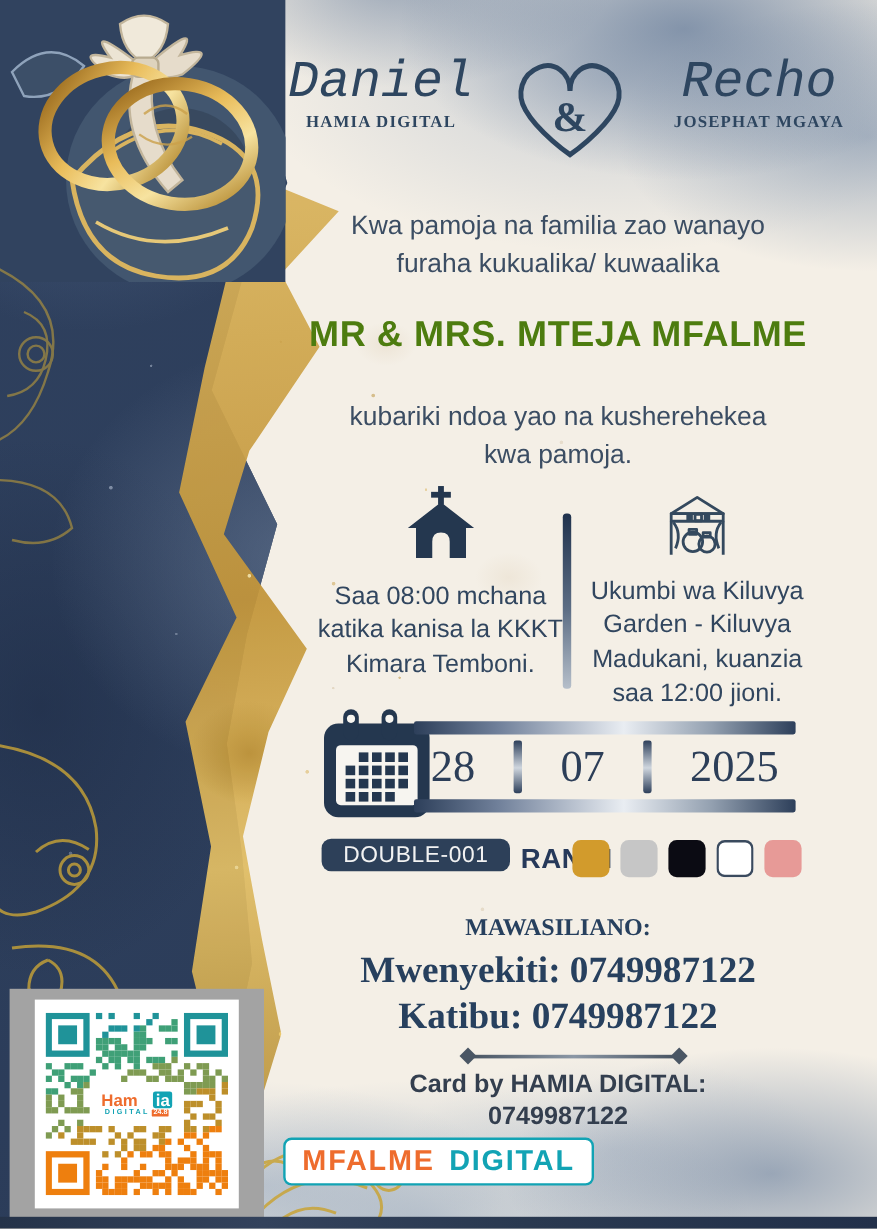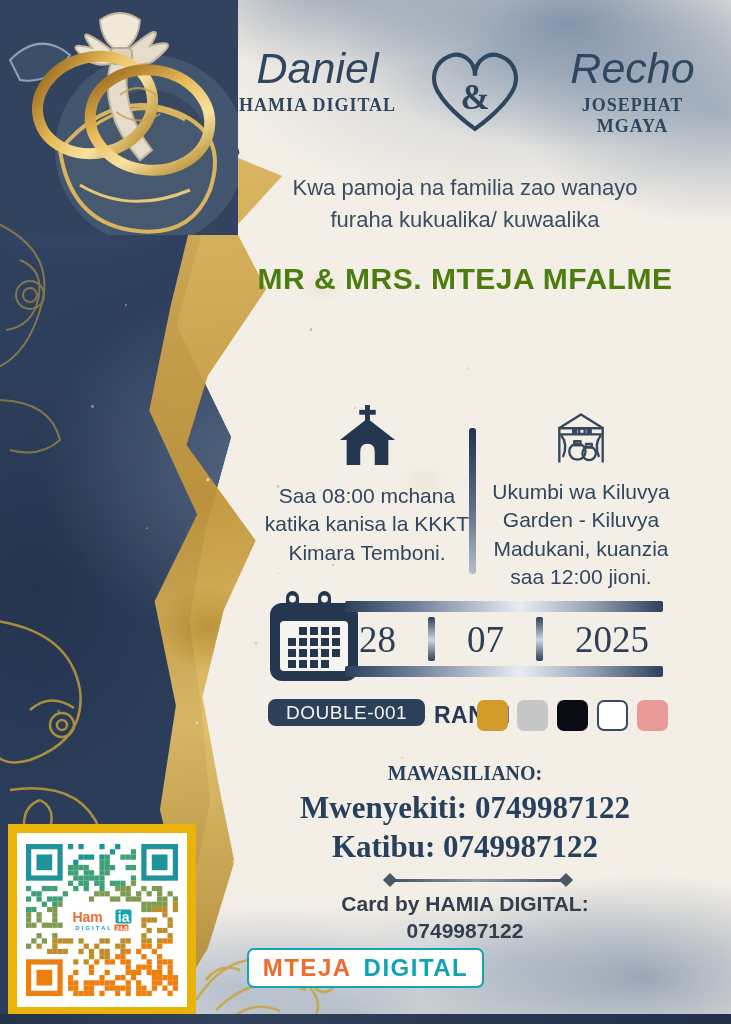--- a/index.html
+++ b/index.html
@@ -62,22 +62,22 @@
       radial-gradient(3px 3px at 40% 44%, #caa04a 40%, transparent 60%),
       radial-gradient(2px 2px at 65% 58%, #b98e34 40%, transparent 60%),
       radial-gradient(3px 3px at 30% 72%, #d9b055 40%, transparent 60%),
       radial-gradient(2px 2px at 70% 86%, #caa04a 40%, transparent 60%);}
   .bottom-bar{left:0;top:1014px;width:731px;height:10px;
     background:linear-gradient(90deg,#253349,#33425c 30%,#2a3950 60%,#22304a);}
 
   
   .names{left:230px;top:46px;width:490px;display:flex;justify-content:space-between;align-items:flex-start;}
   .name-block{width:175px;text-align:center;color:#2e4660;}
-  .script-name{font-family:Liberation Sans, sans-serif;font-style:italic;font-size:43px;line-height:1.05;}
-  .sub-name{font-family:"Liberation Serif",serif;font-weight:bold;font-size:18px;letter-spacing:1px;margin-top:4px;}
+  .script-name{font-family:Liberation Mono, monospace;font-style:italic;font-size:43px;line-height:1.05;}
+  .sub-name{font-family:"Liberation Serif",serif;font-weight:bold;font-size:14px;letter-spacing:1px;margin-top:4px;}
   .heart-wrap{width:118px;height:104px;position:relative;flex:0 0 auto;margin-top:2px;}
   .heart-amp{position:absolute;left:0;top:30px;width:100%;text-align:center;
     font-family:"Liberation Serif",serif;font-weight:bold;font-size:35px;color:#2e4660;}
 
   .center-text{color:#3b4d63;text-align:center;}
   .intro{left:230px;top:172px;width:470px;font-size:22px;line-height:1.45;}
   .honorees{left:200px;top:262px;width:530px;text-align:center;font-size:30px;font-weight:800;
     color:#4d7c0f;letter-spacing:.5px;}
   .blessing{left:230px;top:331px;width:470px;font-size:22px;line-height:1.45;}
 
@@ -110,21 +110,21 @@
   .div-line{flex:1;height:3px;background:linear-gradient(90deg,#4a5664,#8b97a5 50%,#4a5664);}
 
   .credit{left:230px;top:892px;width:470px;text-align:center;color:#333e4e;font-weight:800;font-size:21px;}
   .credit-phone{left:230px;top:919px;width:470px;text-align:center;color:#333e4e;font-weight:800;font-size:21px;}
   .brandbox{left:0;right:0;top:948px;display:flex;justify-content:center;}
   .brandbox-inner{background:#fff;border:2px solid #12a3b4;border-radius:7px;padding:4px 14px;
     font-size:24px;font-weight:800;letter-spacing:1.5px;display:flex;gap:12px;}
   .brand-hamia{color:#ee6c2d;} .brand-digital{color:#12a3b4;}
 
   
-  .qr-card{left:8px;top:824px;width:188px;height:192px;background:#eab308;padding:0;
+  .qr-card{left:8px;top:824px;width:212px;height:192px;background:#a3a3a3;padding:0;
     display:flex;align-items:center;justify-content:center;}
   .qr-white{background:#fff;width:170px;height:174px;display:flex;align-items:center;justify-content:center;position:relative;}
   .qr-logo{position:absolute;left:50%;top:50%;transform:translate(-50%,-50%);background:#fff;
     border-radius:4px;padding:2px 4px;text-align:center;box-shadow:0 0 0 2px #fff;}
   .qr-logo .l1{font-size:14px;font-weight:800;color:#ee6c2d;line-height:1;display:flex;align-items:center;justify-content:center;}
   .qr-logo .l1 .ia{background:#12a3b4;color:#fff;border-radius:2px;padding:0 2px;margin-left:13px;}
   .qr-logo .l2{font-size:6px;font-weight:800;color:#12a3b4;letter-spacing:2px;margin-top:1px;
     display:flex;align-items:center;justify-content:center;gap:2px;}
   .qr-logo .l2 .num{background:#ee6c2d;color:#fff;letter-spacing:0;padding:0 1px;border-radius:1px;}
 </style>
@@ -218,20 +218,24 @@
     </div>
   </div>
 
   <div class="abs intro center-text">
     <div>Kwa pamoja na familia zao wanayo</div>
     <div>furaha kukualika/ kuwaalika</div>
   </div>
 
   <div class="abs honorees">MR &amp; MRS. MTEJA MFALME</div>
 
+  <div class="abs blessing center-text">
+    <div>kubariki ndoa yao na kusherehekea</div>
+    <div>kwa pamoja.</div>
+  </div>
 
   <div class="abs" style="left:252px;top:404px;width:230px;text-align:center">
     <svg width="62" height="66" viewBox="0 0 64 66">
       <rect x="30" y="0" width="5" height="16" fill="#24374f"></rect>
       <rect x="24" y="5" width="17" height="5" fill="#24374f"></rect>
       <path d="M32.5 14 L4 36 L11 36 L11 62 L25 62 L25 48 Q25 40 32.5 40 Q40 40 40 48 L40 62 L54 62 L54 36 L61 36 Z" fill="#24374f"></path>
     </svg>
     <div class="info-col" style="margin-top:8px">Saa 08:00 mchana katika kanisa la KKKT Kimara Temboni.</div>
   </div>
 
@@ -317,21 +321,21 @@
 
   <div class="abs diamond-divider">
     <span class="diamond"></span>
     <span class="div-line"></span>
     <span class="diamond"></span>
   </div>
   <div class="abs credit">Card by HAMIA DIGITAL:</div>
   <div class="abs credit-phone">0749987122</div>
   <div class="abs brandbox">
     <div class="brandbox-inner">
-      <span class="brand-hamia">MTEJA</span>
+      <span class="brand-hamia">MFALME</span>
       <span class="brand-digital">DIGITAL</span>
     </div>
   </div>
 
   <div class="abs qr-card">
     <div class="qr-white">
       <svg id="qr-svg" width="152" height="152" viewBox="0 0 29 29">
           <rect x="8" y="0" width="1" height="1" fill="#1f9399"></rect>
           <rect x="10" y="0" width="1" height="1" fill="#1f9399"></rect>
           <rect x="14" y="0" width="1" height="1" fill="#1f9399"></rect>

